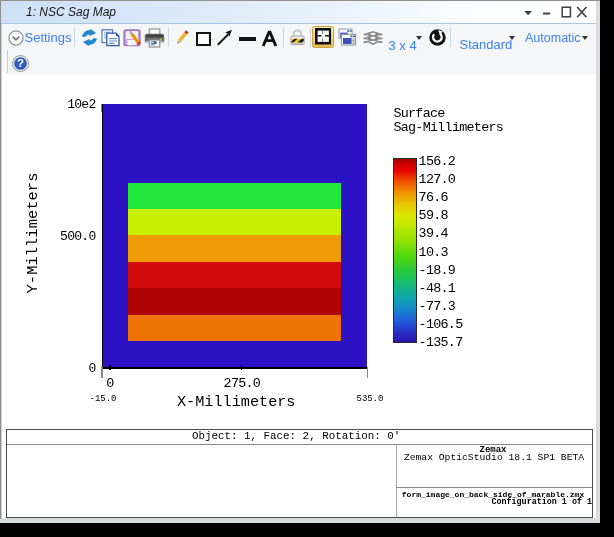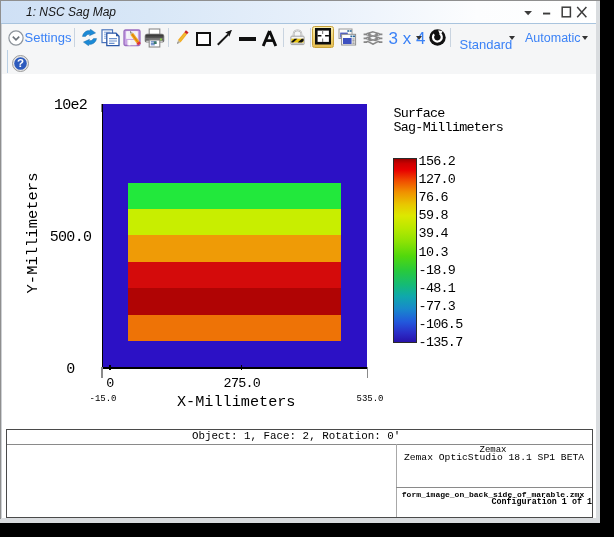--- a/index.html
+++ b/index.html
@@ -20,21 +20,21 @@
 .tbtext{font-size:13px;color:#3b82f6;}
 .dArr{width:0;height:0;border-left:3.2px solid transparent;border-right:3.2px solid transparent;border-top:4px solid #333;}
 
 #bluesq{left:102.9px;top:104.1px;width:264.1px;height:262.7px;background:#2c11c5;}
 #bands{left:128.3px;top:182.8px;width:212.5px;height:158.1px;}
 #bands div{height:26.35px;}
 #yaxis{left:101.8px;top:104.1px;width:1.3px;height:263.4px;background:#000;}
 #xaxis{left:101.8px;top:367.4px;width:265.4px;height:1.6px;background:#000;}
 .tickg{width:1.3px;background:#8a8a8a;}
 .tickb{width:1.2px;background:#000;}
-.ylab{font-size:15px;letter-spacing:-0.72px;text-align:center;width:50px;}
+.ylab{font-size:13px;letter-spacing:-0.72px;text-align:right;width:50px;}
 .leglab{font-size:13.4px;letter-spacing:-0.72px;left:418.6px;}
 #colorbar{left:393px;top:157.5px;width:24px;height:185px;border:1px solid #2a2a2a;background:linear-gradient(to bottom,
  #9c0000 0%,#cc0000 2.5%,#e80000 6%,#f04e00 12%,#f09000 18%,#e8c800 25%,#dce800 31%,#b8e800 38%,#8ee204 45%,#52d80c 53%,#28ca3c 61%,#14ba78 69%,#0fa8ac 75%,#1888cc 82%,#2258dc 89%,#2a2ec8 95%,#2812aa 100%);}
 
 .fline{background:#4a4a4a;}
 </style>
 </head>
 <body>
 <div class="abs" id="winbg"></div>
 <div class="abs" id="titlebar"></div>
@@ -160,21 +160,21 @@
 <svg class="abs" style="left:362.5px;top:30.5px" width="20" height="14" viewBox="0 0 20 14">
   <g stroke="#878787" fill="none">
   <path d="M10 0.9 L15.2 2.4 L13 3.3 L14.8 4.1 L10 5.5 L5.2 4.1 L7 3.3 L4.8 2.4 Z" stroke-width="1.5"></path>
   <path d="M0.6 3.4 H4 M16 3.4 H19.4" stroke-width="1.7"></path>
   <path d="M10 4.9 L15.2 6.4 L13 7.3 L14.8 8.1 L10 9.5 L5.2 8.1 L7 7.3 L4.8 6.4 Z" fill="#f5f6f7" stroke-width="1.5"></path>
   <path d="M0.6 7.4 H4 M16 7.4 H19.4" stroke-width="1.7"></path>
   <path d="M10 8.9 L15.2 10.4 L10 13.2 L4.8 10.4 Z" fill="#f5f6f7" stroke-width="1.5"></path>
   <path d="M0.6 11.2 H4.4 M15.6 11.2 H19.4" stroke-width="1.7"></path>
   </g>
 </svg>
-<div class="abs tbtext" style="left:388.5px;top:29px;font-size:17px;text-align:right;">3 x 4</div>
+<div class="abs tbtext" style="left:388.5px;top:38px;font-size:13px;text-align:right;">3 x 4</div>
 <div class="abs dArr" style="left:415.5px;top:35.5px"></div>
 
 <svg class="abs" style="left:429px;top:28.5px" width="17" height="17" viewBox="0 0 17 17">
   <circle cx="8.5" cy="8.5" r="8.2" fill="#111"></circle>
   <path d="M 5.1 5.2 A 4.4 4.4 0 1 0 11 4.6" fill="none" stroke="#fff" stroke-width="2.2"></path>
   <path d="M 9.2 1.2 L 13.6 2.2 L 11.2 6.4 Z" fill="#fff"></path>
 </svg>
 <div class="abs tbtext" style="left:459.5px;top:37px;font-size:13px;">Standard</div>
 <div class="abs dArr" style="left:508.5px;top:36px"></div>
 <div class="abs tbtext" style="left:525px;top:31px;font-size:12.5px;">Automatic</div>
@@ -228,21 +228,21 @@
 <div class="abs mono leglab" style="top:335.0px">-135.7</div>
 
 <div class="abs fline" style="left:5.5px;top:428.5px;width:587px;height:1px"></div>
 <div class="abs" style="left:5.5px;top:444.2px;width:587px;height:1px;background:#8a8a8a;"></div>
 <div class="abs fline" style="left:5.5px;top:516.5px;width:587px;height:1px"></div>
 <div class="abs fline" style="left:5.5px;top:428.5px;width:1px;height:89px"></div>
 <div class="abs fline" style="left:591.5px;top:428.5px;width:1px;height:89px"></div>
 <div class="abs" style="left:395.9px;top:444.2px;width:1.2px;height:73px;background:#a8a8a8;"></div>
 <div class="abs" style="left:396px;top:487px;width:196px;height:1px;background:#8a8a8a;"></div>
 <div class="abs mono" style="left:192px;top:429.6px;font-size:10.85px;">Object: 1, Face: 2, Rotation: 0'</div>
-<div class="abs mono" style="left:394px;top:444.6px;width:198px;text-align:center;font-size:9px;">Zemax</div>
+<div class="abs mono" style="left:394px;top:444.6px;width:198px;text-align:center;font-size:9px;font-weight:bold;">Zemax</div>
 <div class="abs mono" style="left:396px;top:452.4px;width:196px;text-align:center;font-size:9.7px;">Zemax OpticStudio 18.1 SP1 BETA</div>
 <div class="abs mono" style="left:394px;top:490px;width:198px;text-align:center;font-size:8px;font-weight:bold;">form_image_on_back_side_of_marable.zmx</div>
 <div class="abs mono" style="left:394px;top:497px;width:198px;text-align:right;font-size:8.4px;font-weight:bold;">Configuration 1 of 1</div>
 
 <div class="abs" id="borderR"></div>
 <div class="abs" id="borderB"></div>
 <div class="abs" id="borderT"></div>
 <div class="abs" id="borderL"></div>
 <div class="abs" style="left:1px;top:23.5px;width:1px;height:494.5px;background:#cdd0d4;"></div>
 

